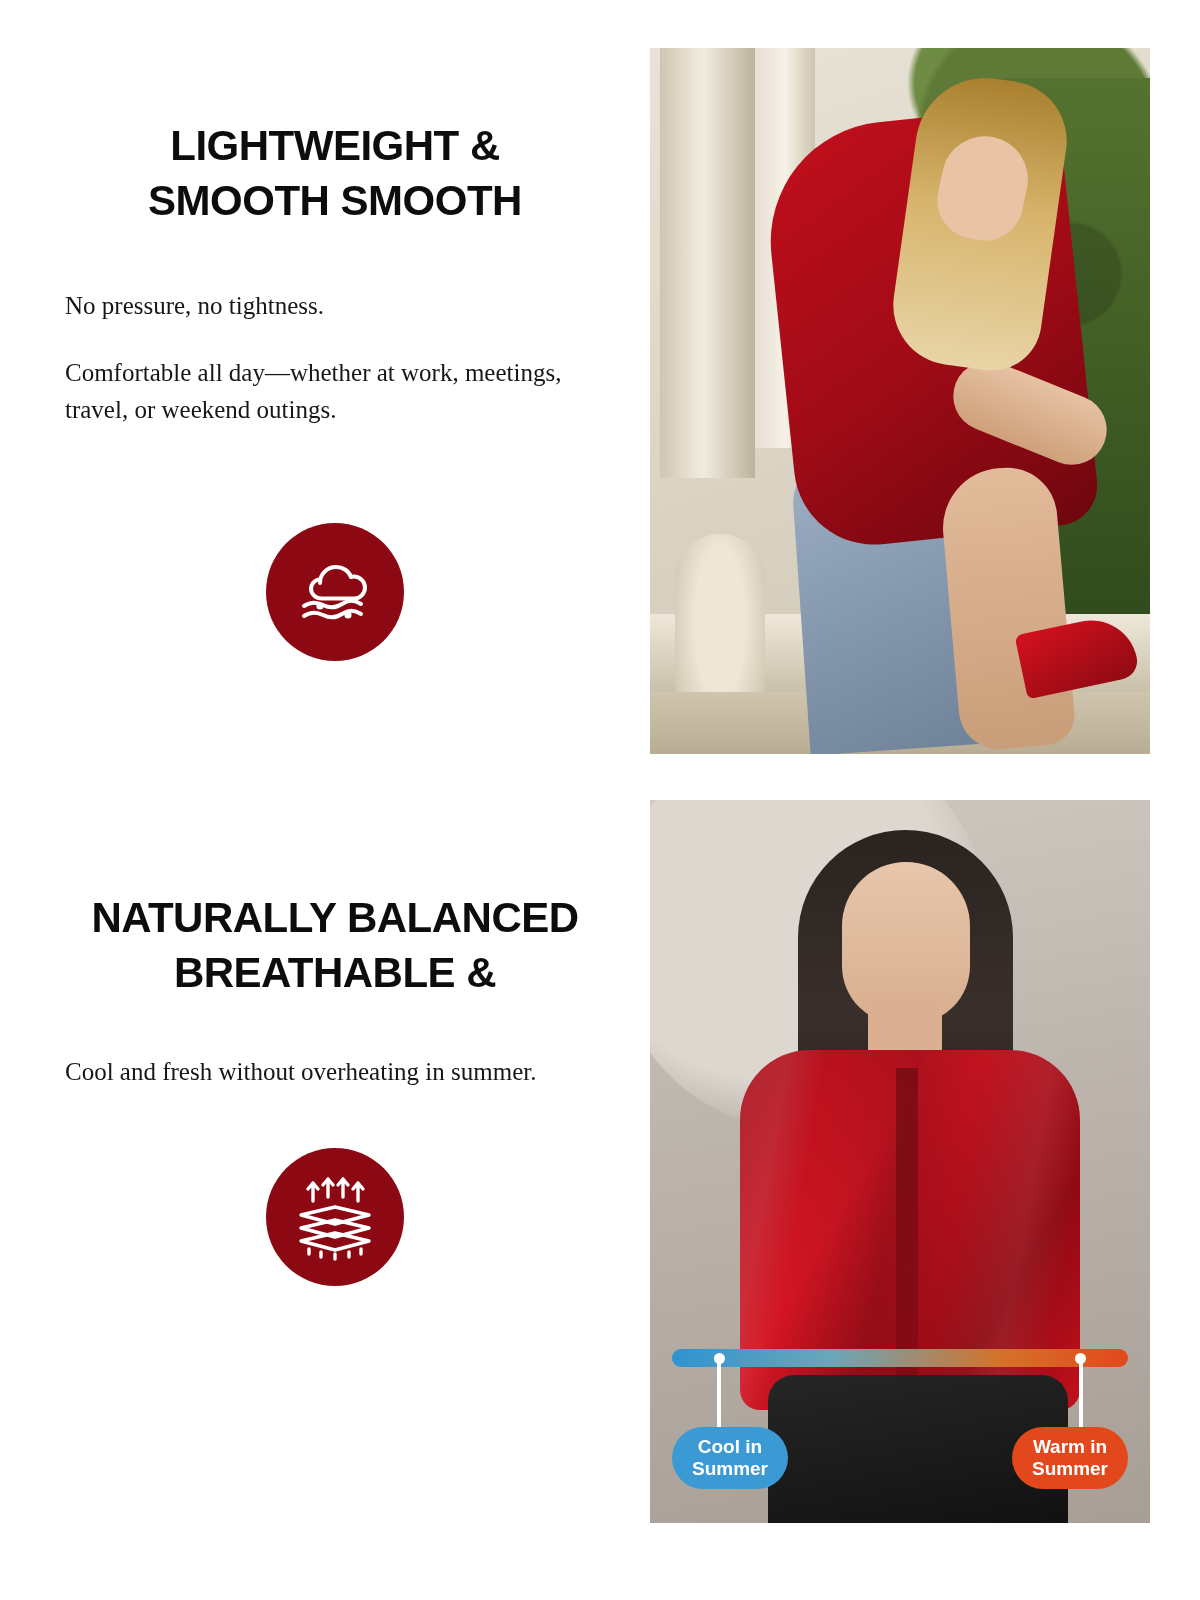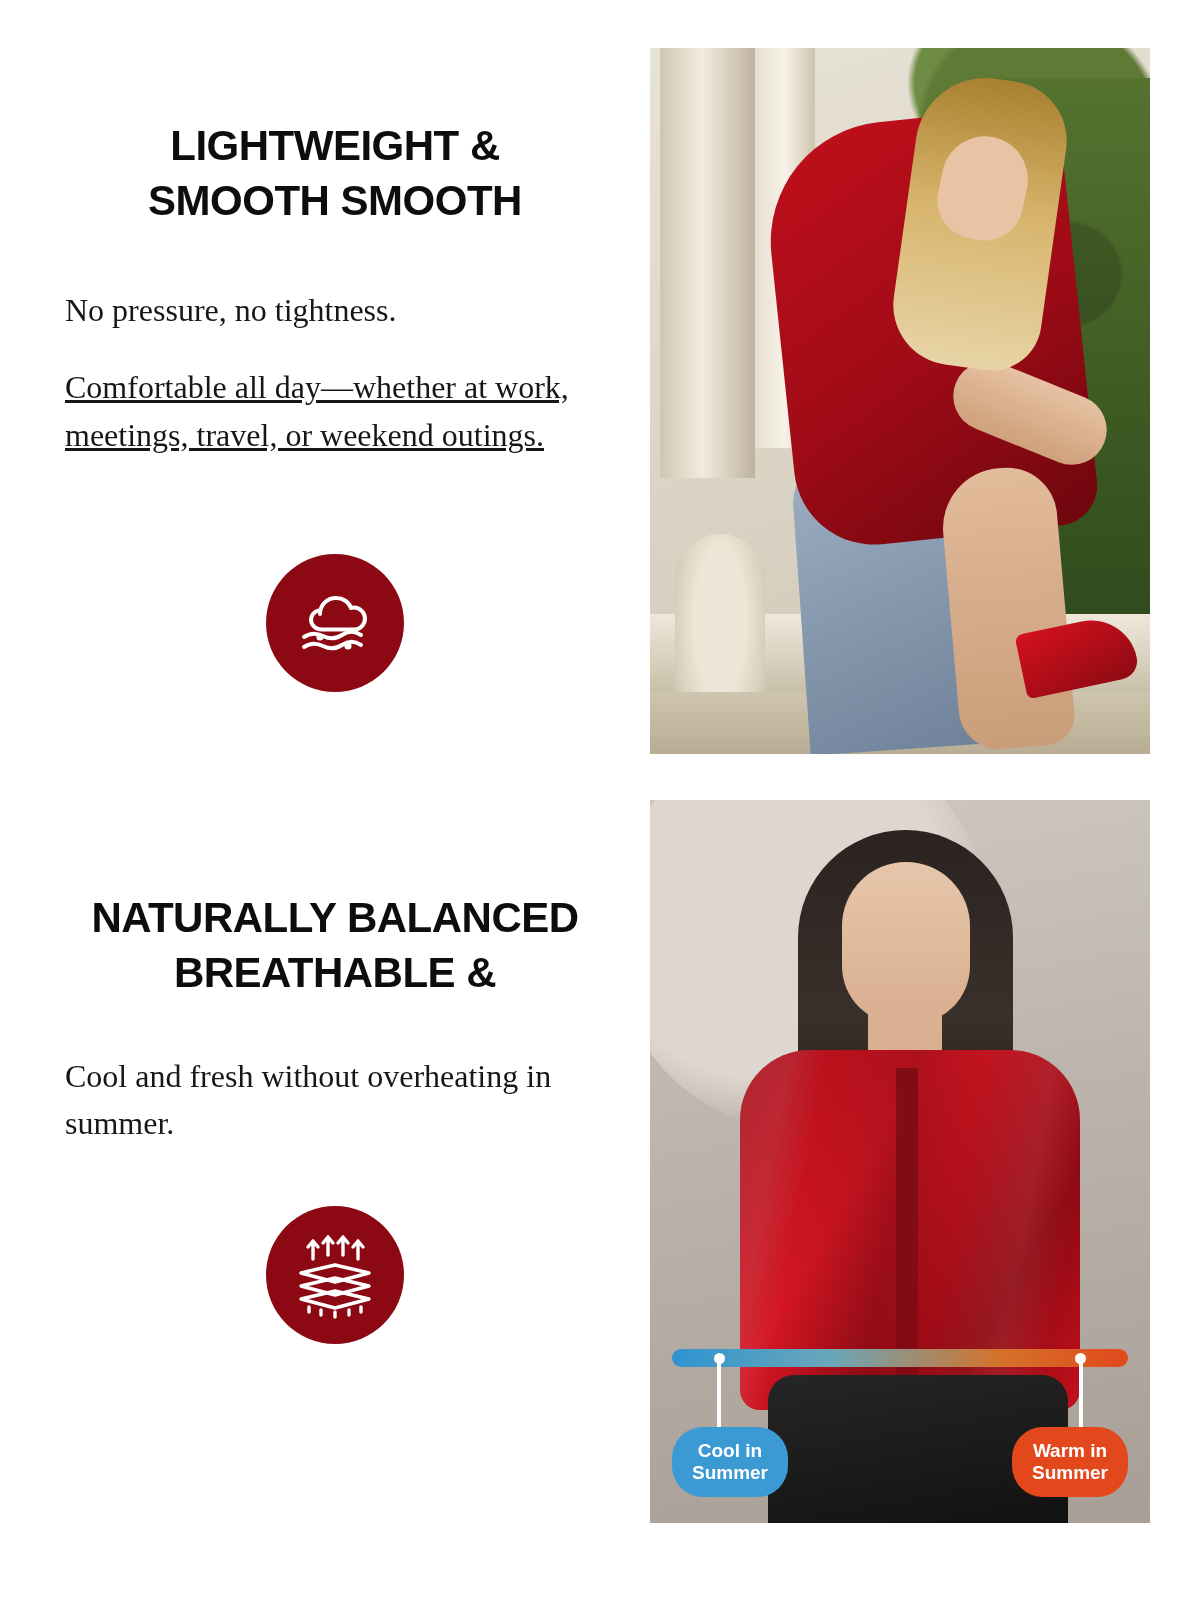--- a/index.html
+++ b/index.html
@@ -45,26 +45,26 @@
     font-weight: bold;
     font-size: 42px;
     line-height: 1.32;
     letter-spacing: -0.5px;
     color: #0d0d0d;
     text-align: center;
   }
 
   .body-text {
     font-family: "Liberation Serif", serif;
-    font-size: 32px;
+    font-size: 25px;
     line-height: 1.48;
     color: #171717;
   }
 
-  .body-text + .body-text { margin-top: 30px; text-decoration: underline; }
+  .body-text + .body-text { margin-top: 30px; }
 
   
   .icon-badge {
     width: 138px;
     height: 138px;
     border-radius: 50%;
     background: #8c0813;
     display: flex;
     align-items: center;
     justify-content: center;
@@ -228,21 +228,21 @@
   }
   .temp-dot.left { left: 42px; }
   .temp-dot.right { right: 42px; }
   .temp-stem {
     position: absolute; top: 14px; width: 4px; height: 68px; background: #ffffff;
   }
   .temp-stem.left { left: 45px; }
   .temp-stem.right { right: 45px; }
   .temp-pill {
     position: absolute; top: 78px;
-    height: 70px; min-width: 116px; padding: 0 16px;
+    height: 62px; min-width: 116px; padding: 0 16px;
     border-radius: 31px;
     display: flex; align-items: center; justify-content: center;
     color: #ffffff; font-weight: bold; font-size: 19px; line-height: 1.15;
     text-align: center;
     font-family: "Liberation Sans", sans-serif;
   }
   .temp-pill.cool { left: 0px; background: #3b9ad4; }
   .temp-pill.warm { right: 0px; background: #e2481c; }
 </style>
 </head>

